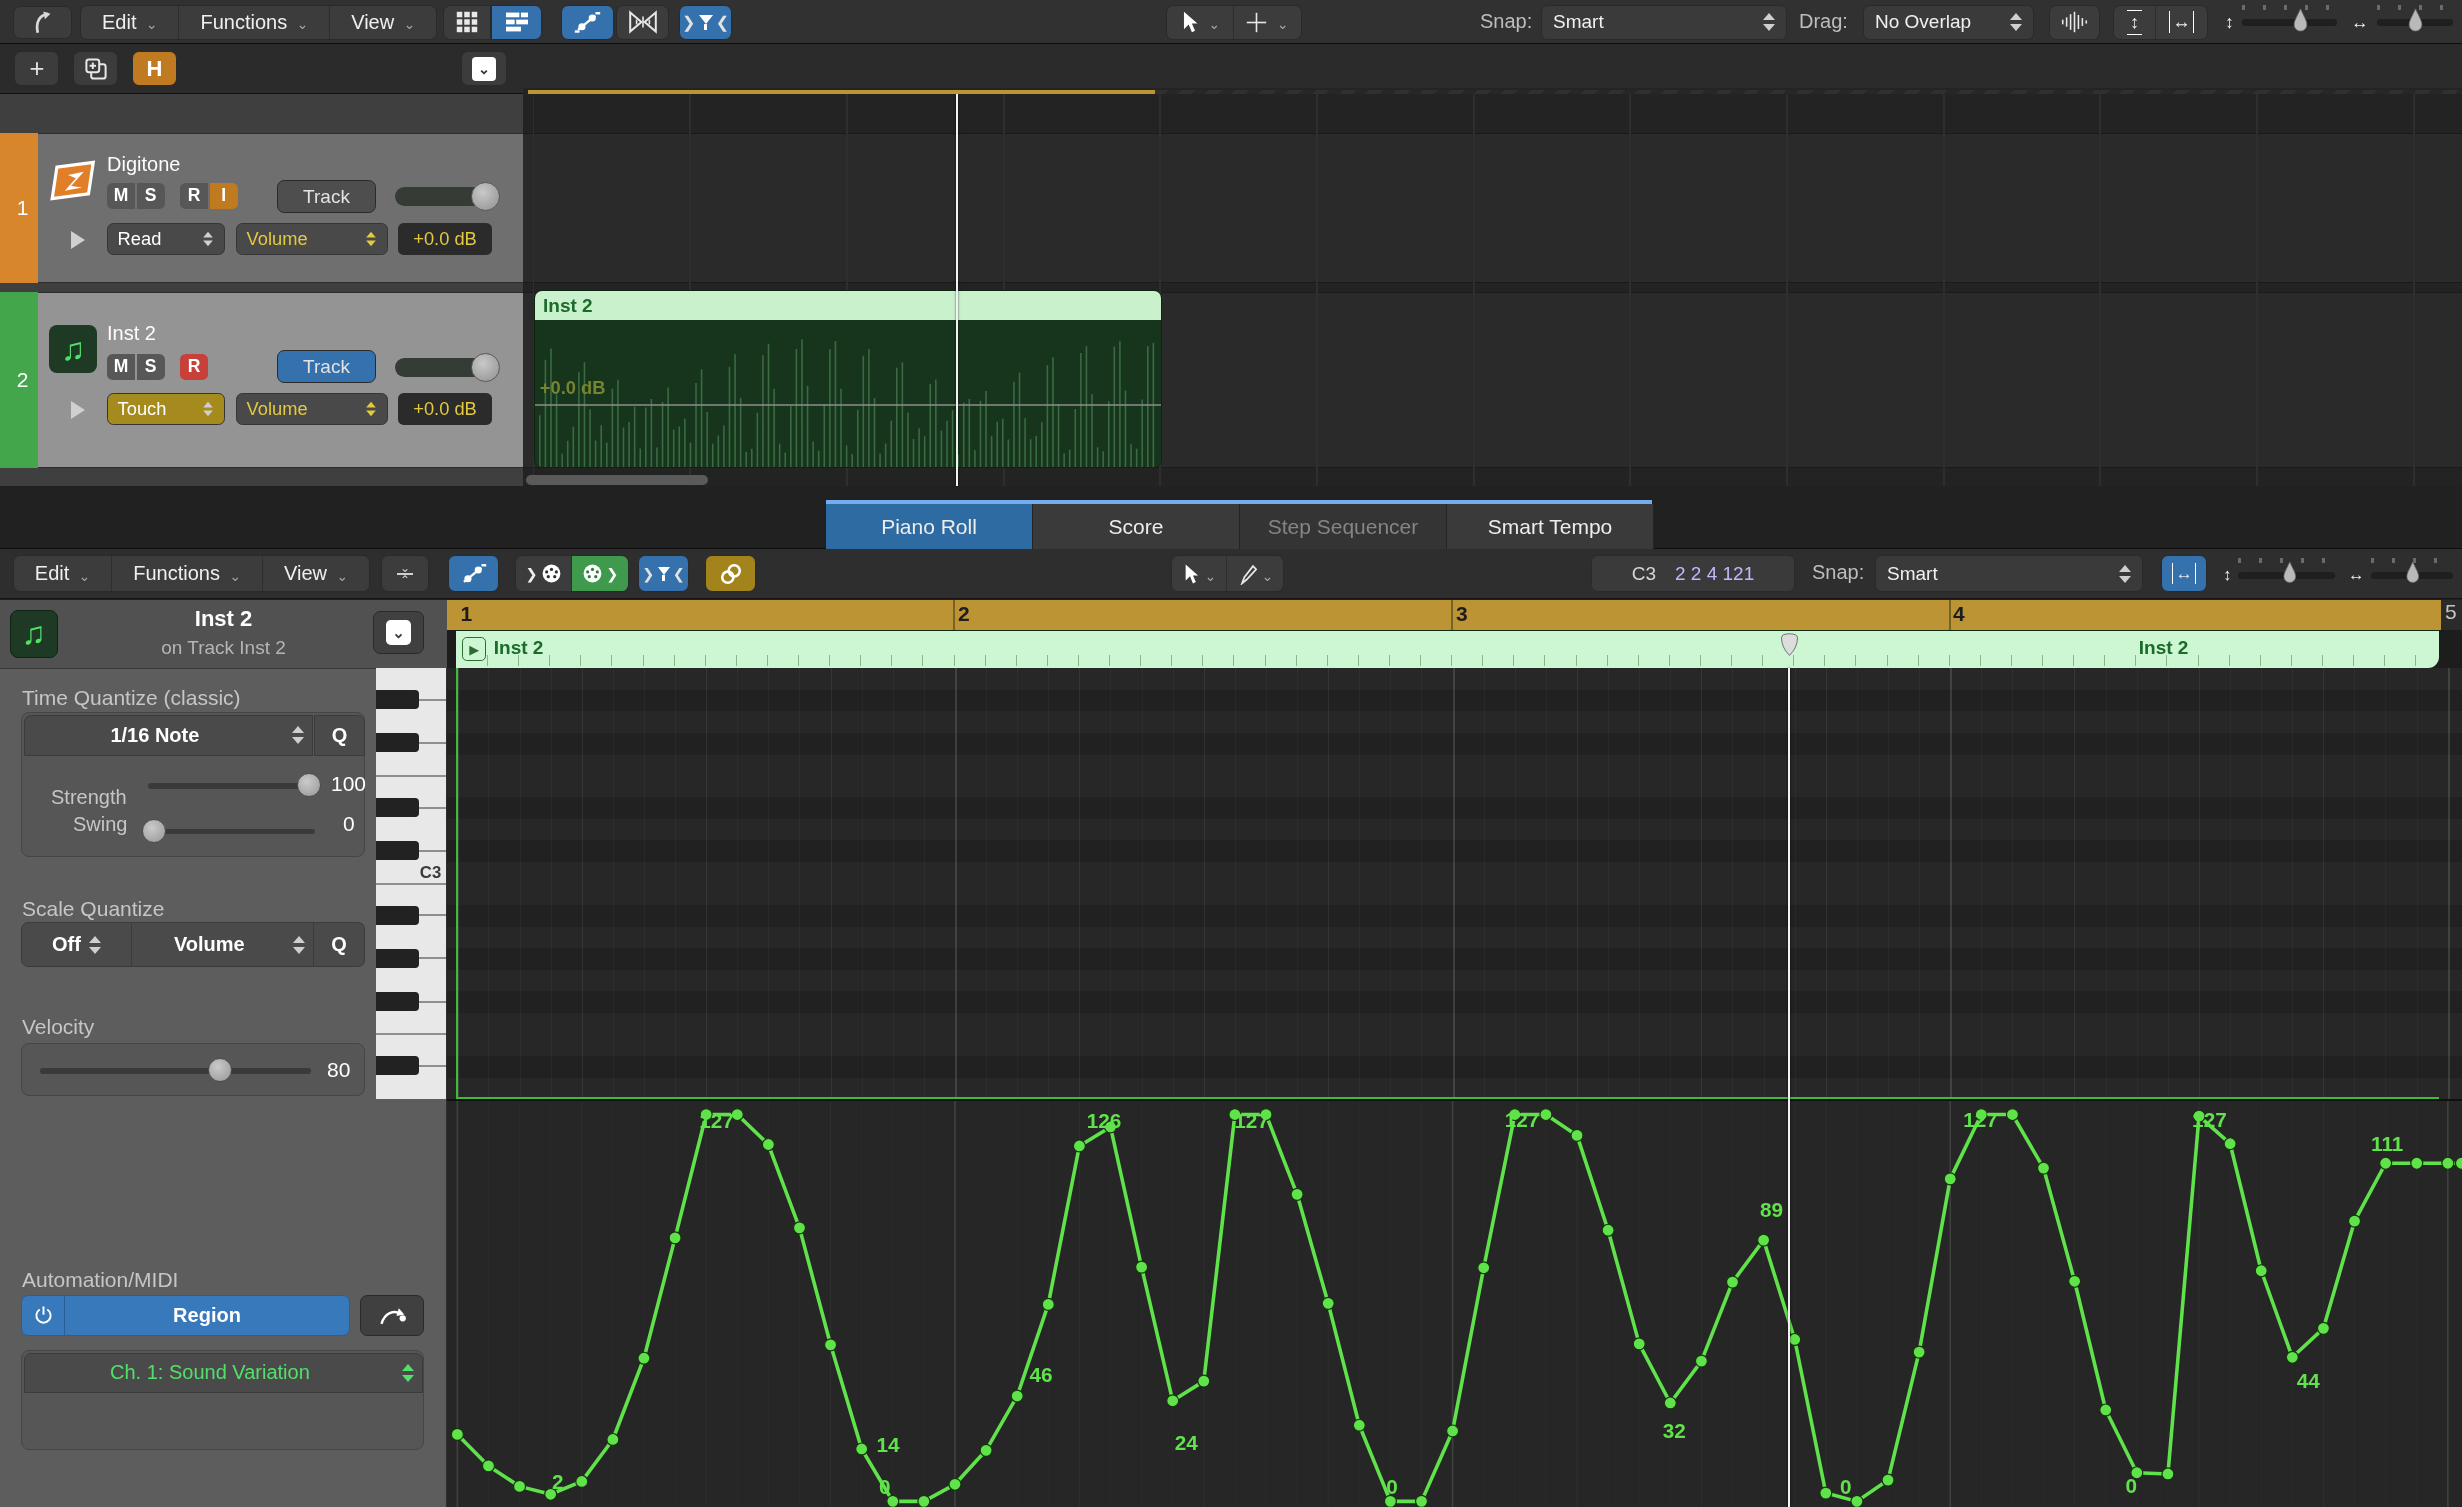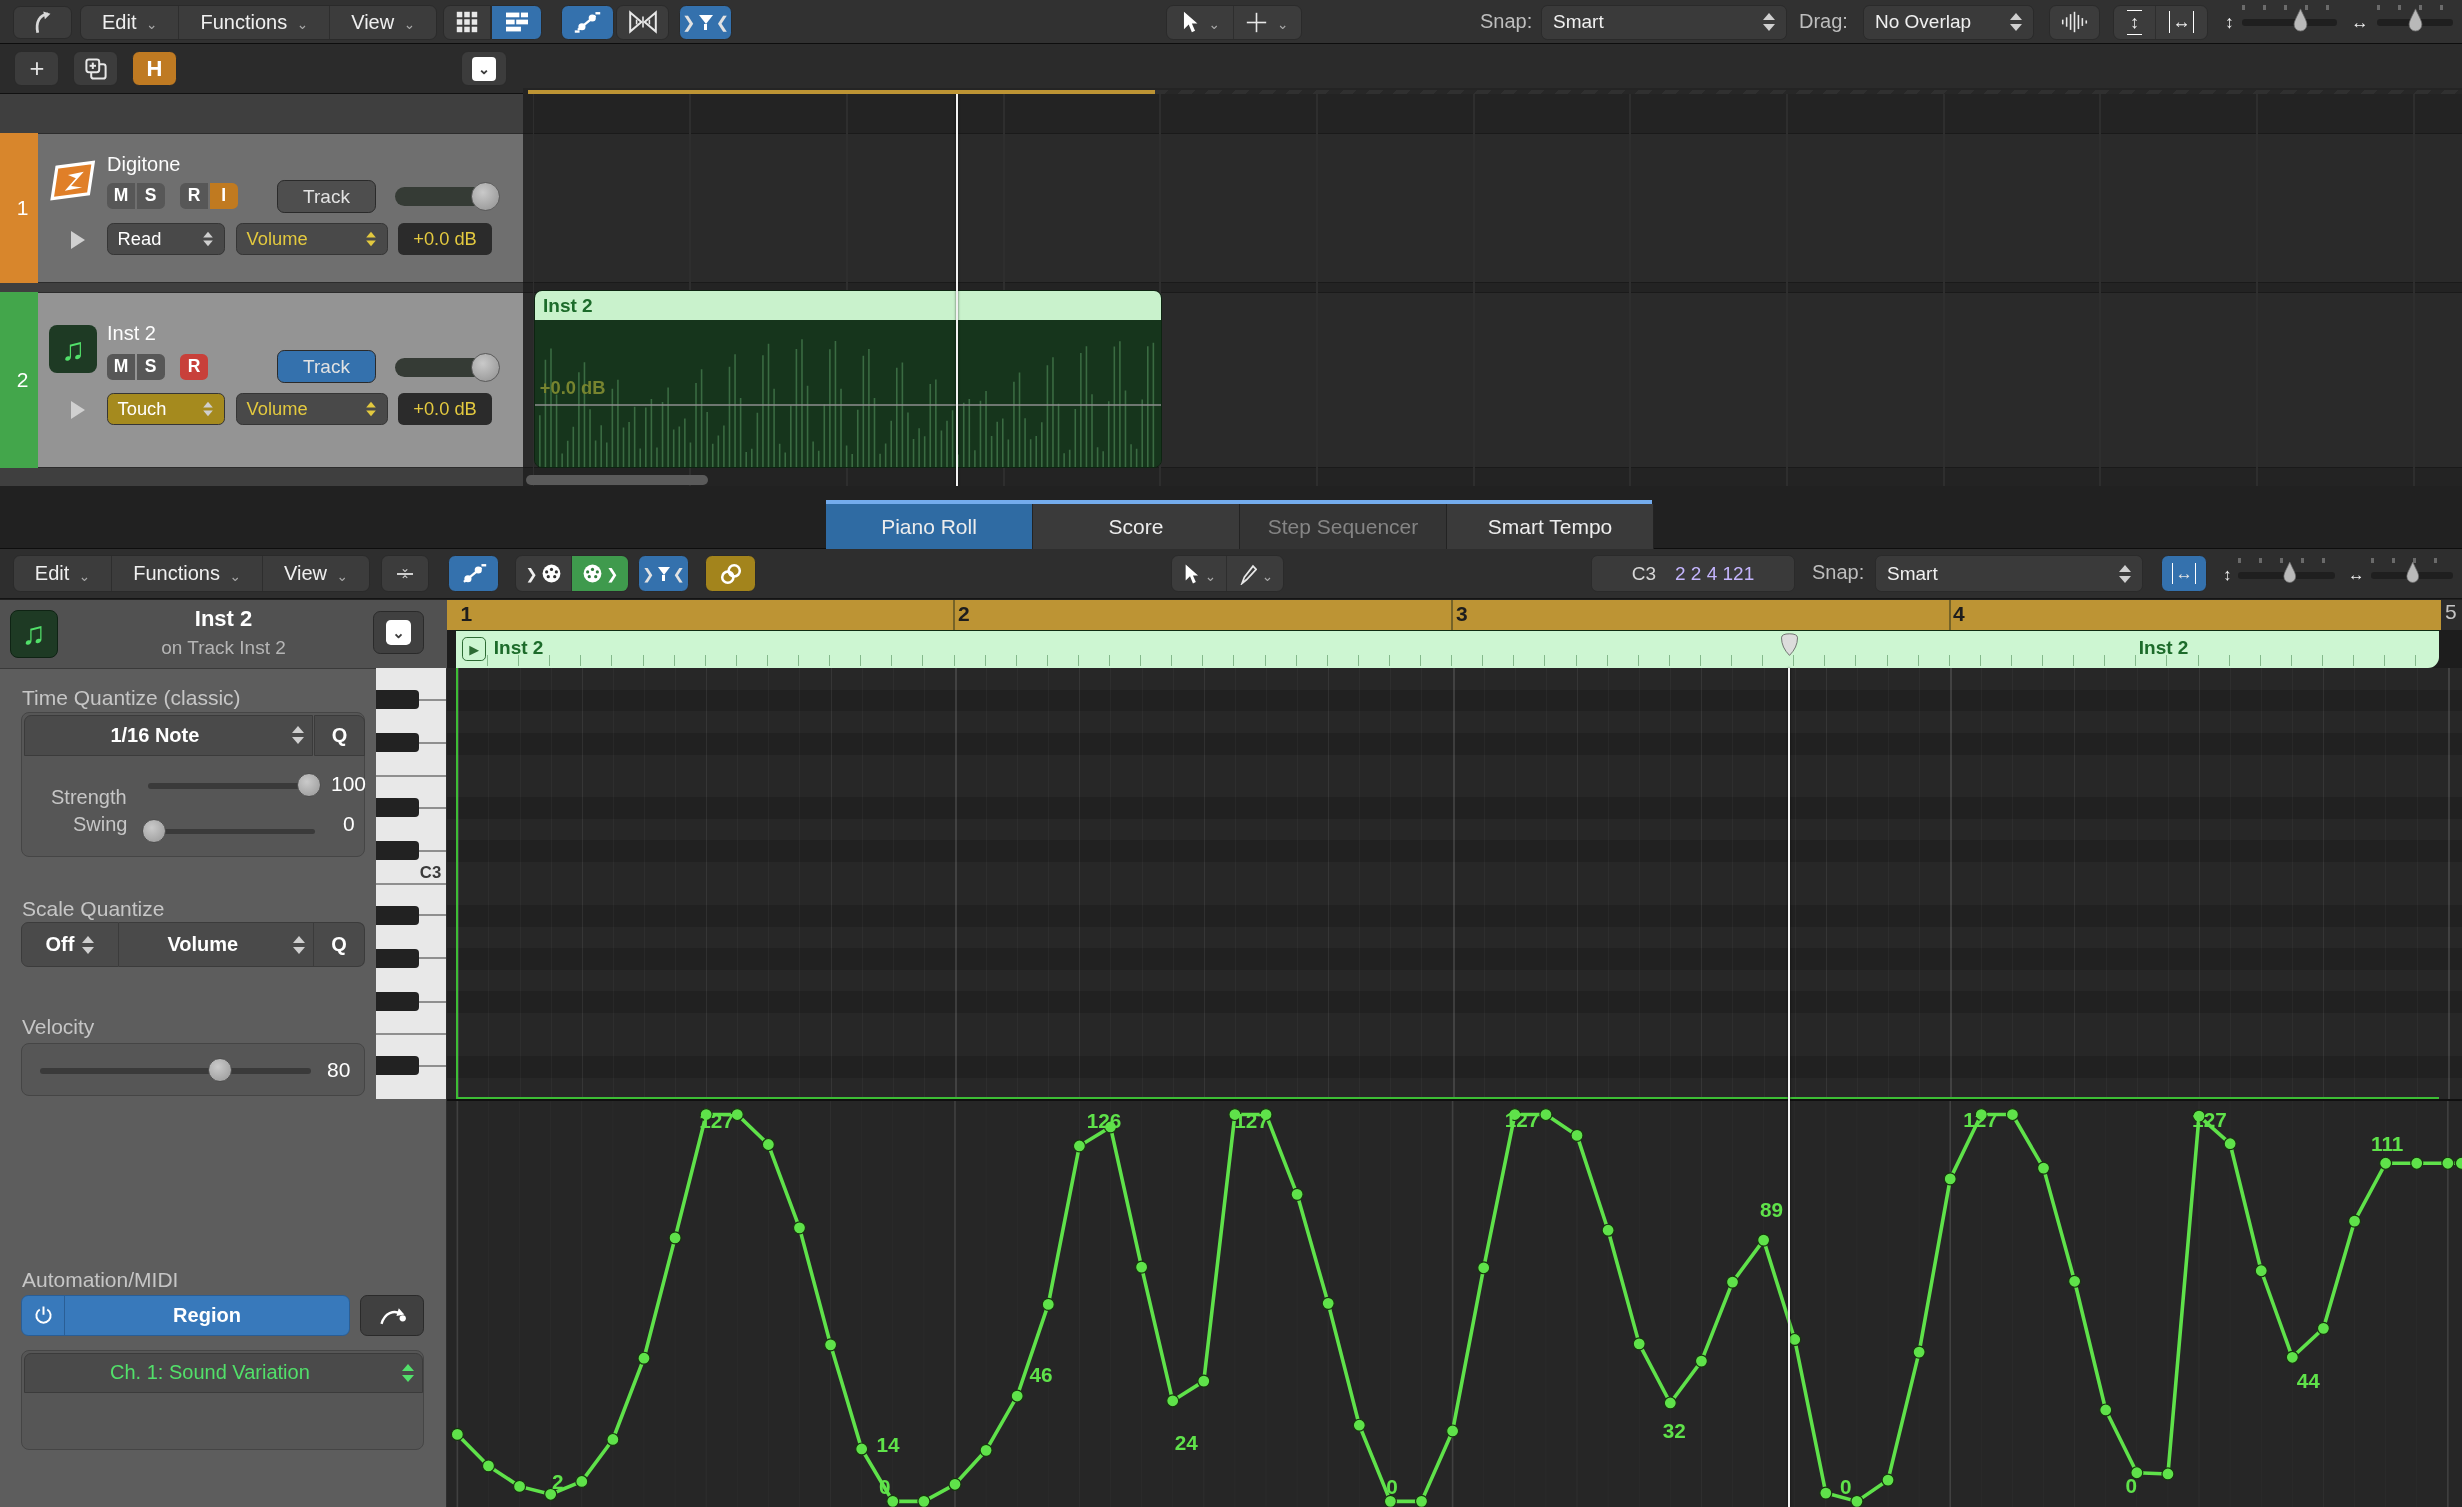--- a/index.html
+++ b/index.html
@@ -795,21 +795,21 @@
       <div class="abs slider-val" style="left:309px;top:59px;">100</div>
       <div class="abs insp-label" style="left:51px;top:100px;font-size:20px;">Swing</div>
       <div class="abs hslider" style="left:126px;top:110px;width:167px;">
         <div class="hknob" style="left:-6.4px;"></div>
       </div>
       <div class="abs slider-val" style="left:321px;top:99px;">0</div>
     </div>
 
     <div class="abs insp-label" style="left:22px;top:297px;">Scale Quantize</div>
     <div class="abs" style="left:21px;top:322px;width:344px;height:45px;display:flex;">
-      <div class="insp-dd" style="width:98px;border-radius:7.2px 0 0 7.2px;justify-content:center;gap:8px;">
+      <div class="insp-dd" style="width:111px;border-radius:7.2px 0 0 7.2px;justify-content:center;gap:8px;">
         <span>Off</span>
         <span class="updown" style="margin:0;">
             <span class="tri-up"></span>
             <span class="tri-dn"></span>
           </span>
       </div>
       <div class="insp-dd" style="flex:1;border-left:none;">
         <span style="flex:1;text-align:center;">Volume</span>
         <span class="updown" style="margin-right:8px;">
             <span class="tri-up"></span>

